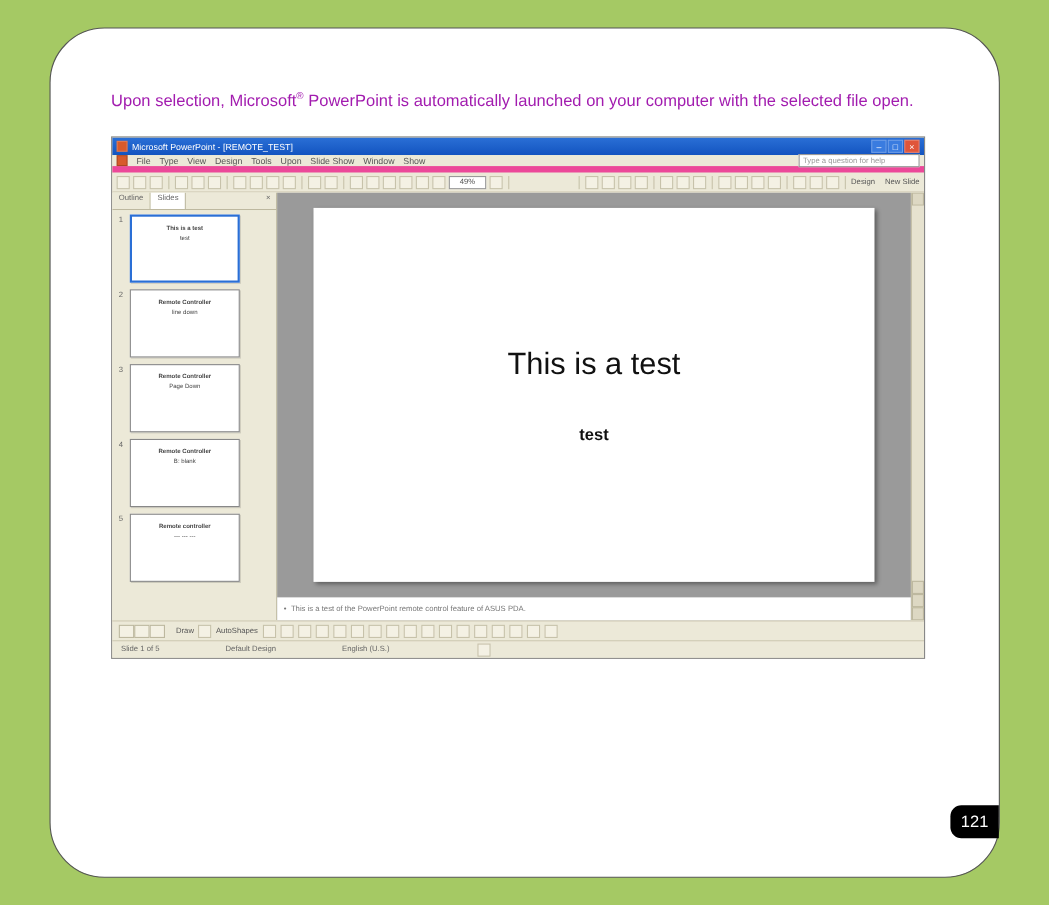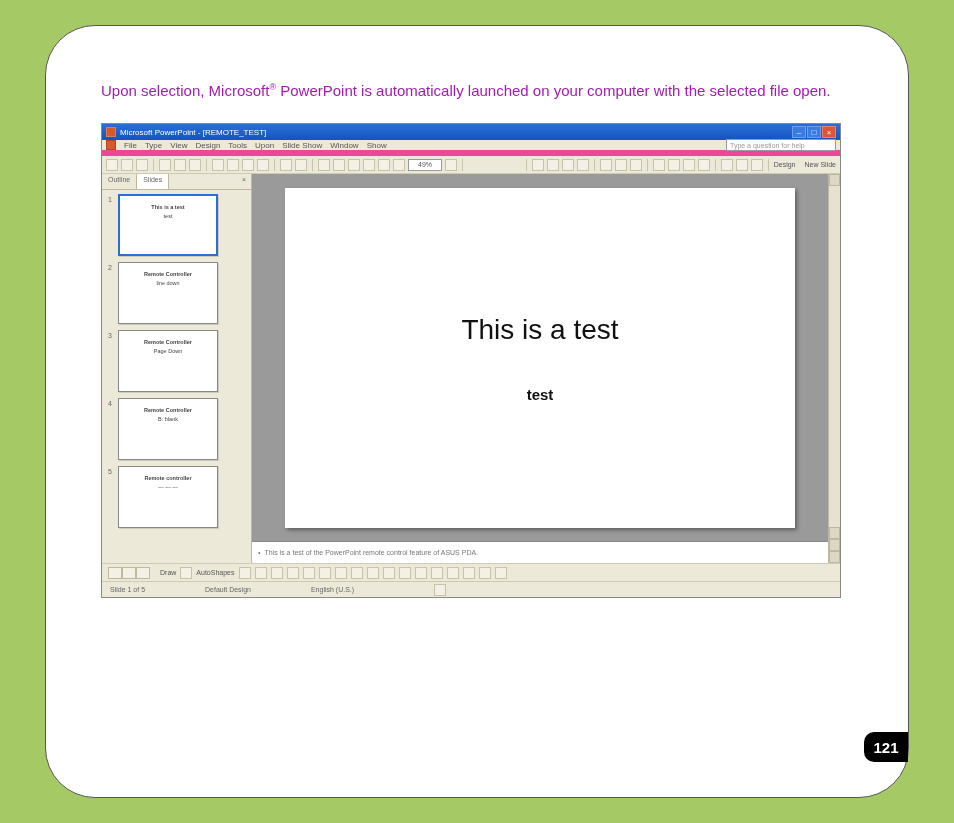--- a/index.html
+++ b/index.html
@@ -277,21 +277,21 @@
     right: 0;
     bottom: 35px;
     width: 44px;
     height: 30px;
     background: #000;
     color: #fff;
     border-radius: 10px 0 0 10px;
     display: flex;
     align-items: center;
     justify-content: center;
-    font-weight: bold;
+    font-weight: normal;
     font-size: 15px;
   }
 </style>
 </head>
 <body>
 
 <div class="page-card">
 
   <p class="intro-text">
     <span>Upon selection, Microsoft</span><sup>®</sup><span> PowerPoint is automatically launched on your computer with the selected file open.</span>

